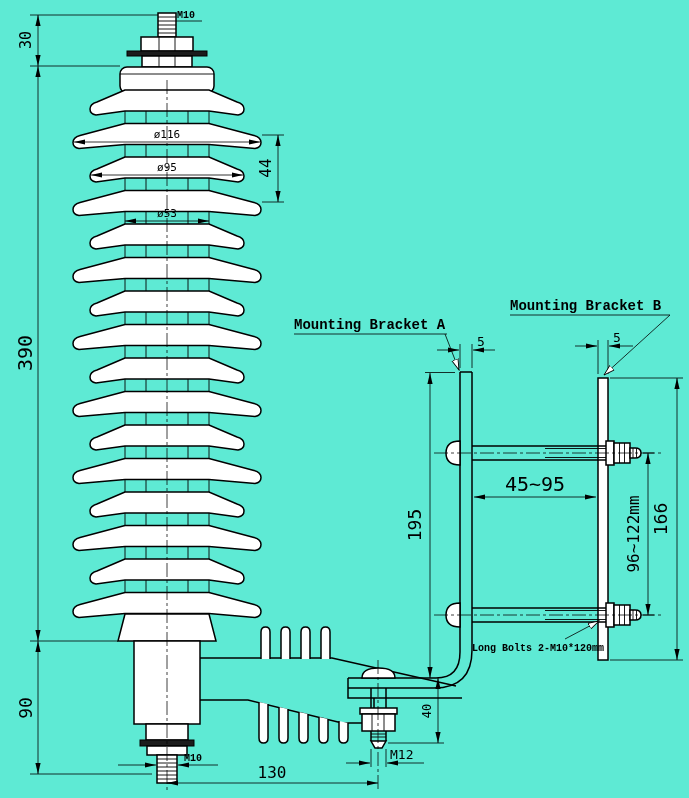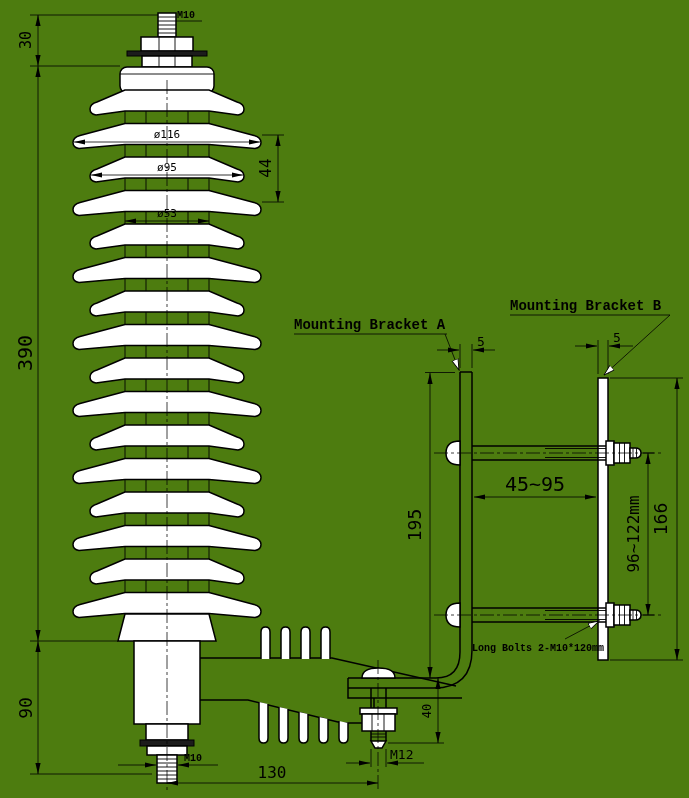--- a/index.html
+++ b/index.html
@@ -1,16 +1,16 @@
 <!DOCTYPE html>
 <html><head>
 <meta charset="utf-8">
 <style>
   html,body{margin:0;padding:0;background:#fff;}
-  .page{width:689px;height:798px;background:#4d7c0f;position:relative;overflow:hidden;}
+  .page{width:689px;height:798px;background:#5eead4;position:relative;overflow:hidden;}
   svg{display:block;}
   .obj { stroke:#000; stroke-width:1.5; fill:none; }
   .objf{ stroke:#000; stroke-width:1.5; fill:#fff; }
   .thin{ stroke:#000; stroke-width:0.9; fill:none; }
   .dark{ stroke:#000; stroke-width:1; fill:#1c1c1c; }
   .dim { stroke:#000; stroke-width:0.8; fill:none; }
   .ext { stroke:#000; stroke-width:0.8; fill:none; }
   .cl  { stroke:#000; stroke-width:0.75; fill:none; stroke-dasharray:14 3 3 3; }
   text { fill:#000; }
   .dimtxt{ font-family:"DejaVu Sans Mono","Liberation Mono",monospace; font-weight:400; }

